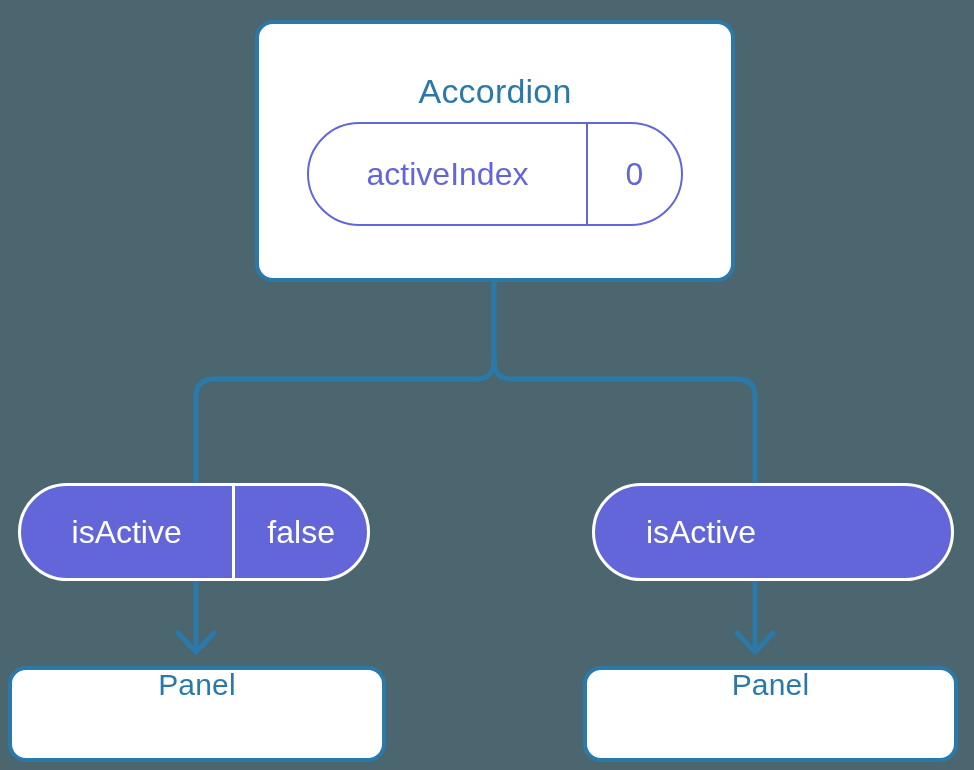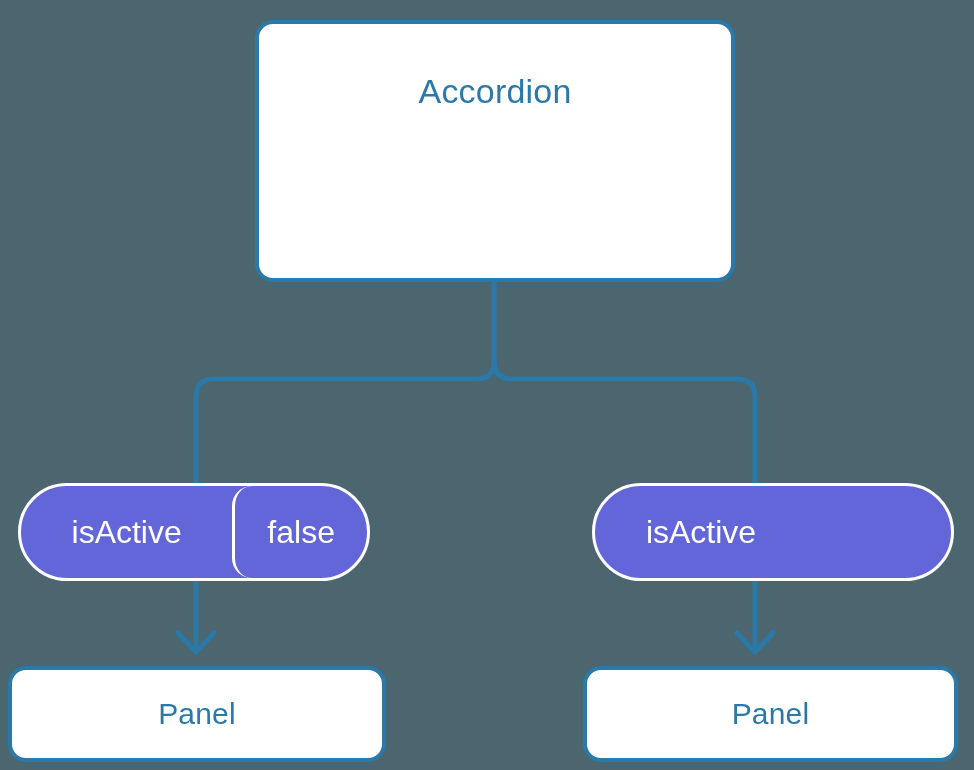--- a/index.html
+++ b/index.html
@@ -65,21 +65,21 @@
     left: 255px;
     top: 4px;
     width: 480px;
     height: 262px;
     padding-top: 50px;
   }
 
   
   .panel-card {
     height: 96px;
-    justify-content: center;
+    justify-content: flex-start;
   }
   #panel-card-left {
     left: 8px;
     top: 650px;
     width: 378px;
   }
   #panel-card-right {
     left: 583px;
     top: 650px;
     width: 375px;
@@ -123,21 +123,20 @@
   
   .pill-filled {
     border: 3px solid #FFFFFF;
     background: #6366D8;
     height: 98px;
   }
   .pill-filled .pill-key,
   .pill-filled .pill-val {
     color: #FFFFFF;
     font-size: 32px;
-    border-radius: 20px;
   }
   .pill-filled .pill-val {
     border-left: 3px solid #FFFFFF;
   }
 
   
   #active-index-pill {
     margin-top: 14px;
     width: 376px;
   }
@@ -177,20 +176,24 @@
       <path d="M178,617 L196,636 L214,617"></path>
 
       <path d="M755,566 L755,635"></path>
       <path d="M737,617 L755,636 L773,617"></path>
     </g>
   </svg>
 
   <div class="node card" id="accordion-card">
     <div class="card-title">Accordion</div>
 
+    <div class="pill pill-outline" id="active-index-pill">
+      <div class="pill-key">activeIndex</div>
+      <div class="pill-val">0</div>
+    </div>
   </div>
 
   <div class="node pill pill-filled" id="state-pill-left">
     <div class="pill-key">isActive</div>
     <div class="pill-val">false</div>
   </div>
 
   <div class="node pill pill-filled" id="state-pill-right">
     <div class="pill-key">isActive</div>
   </div>

